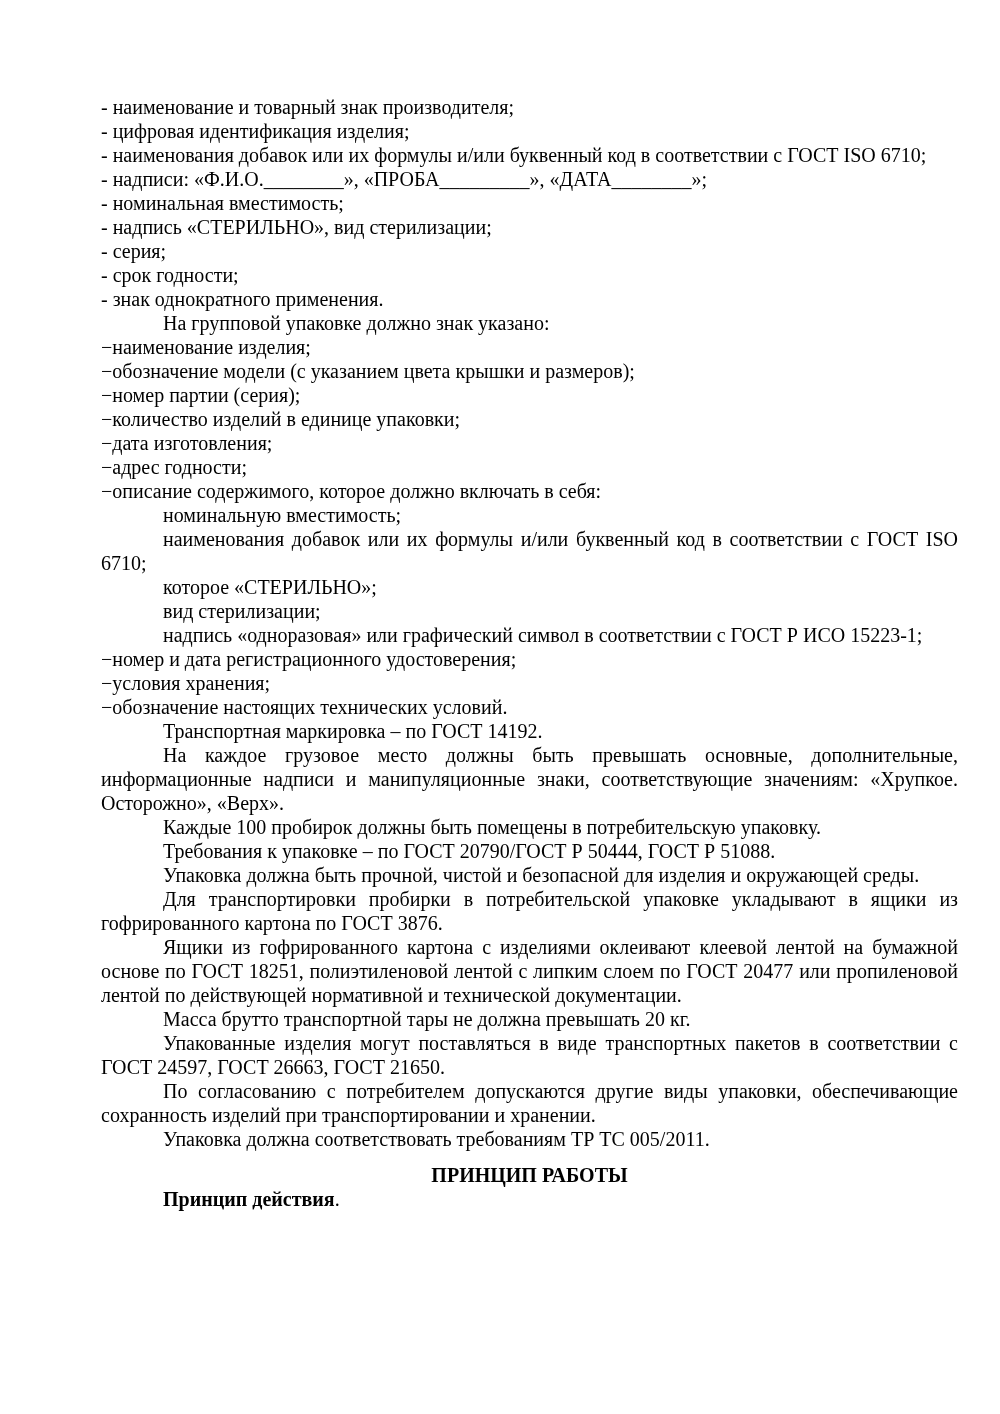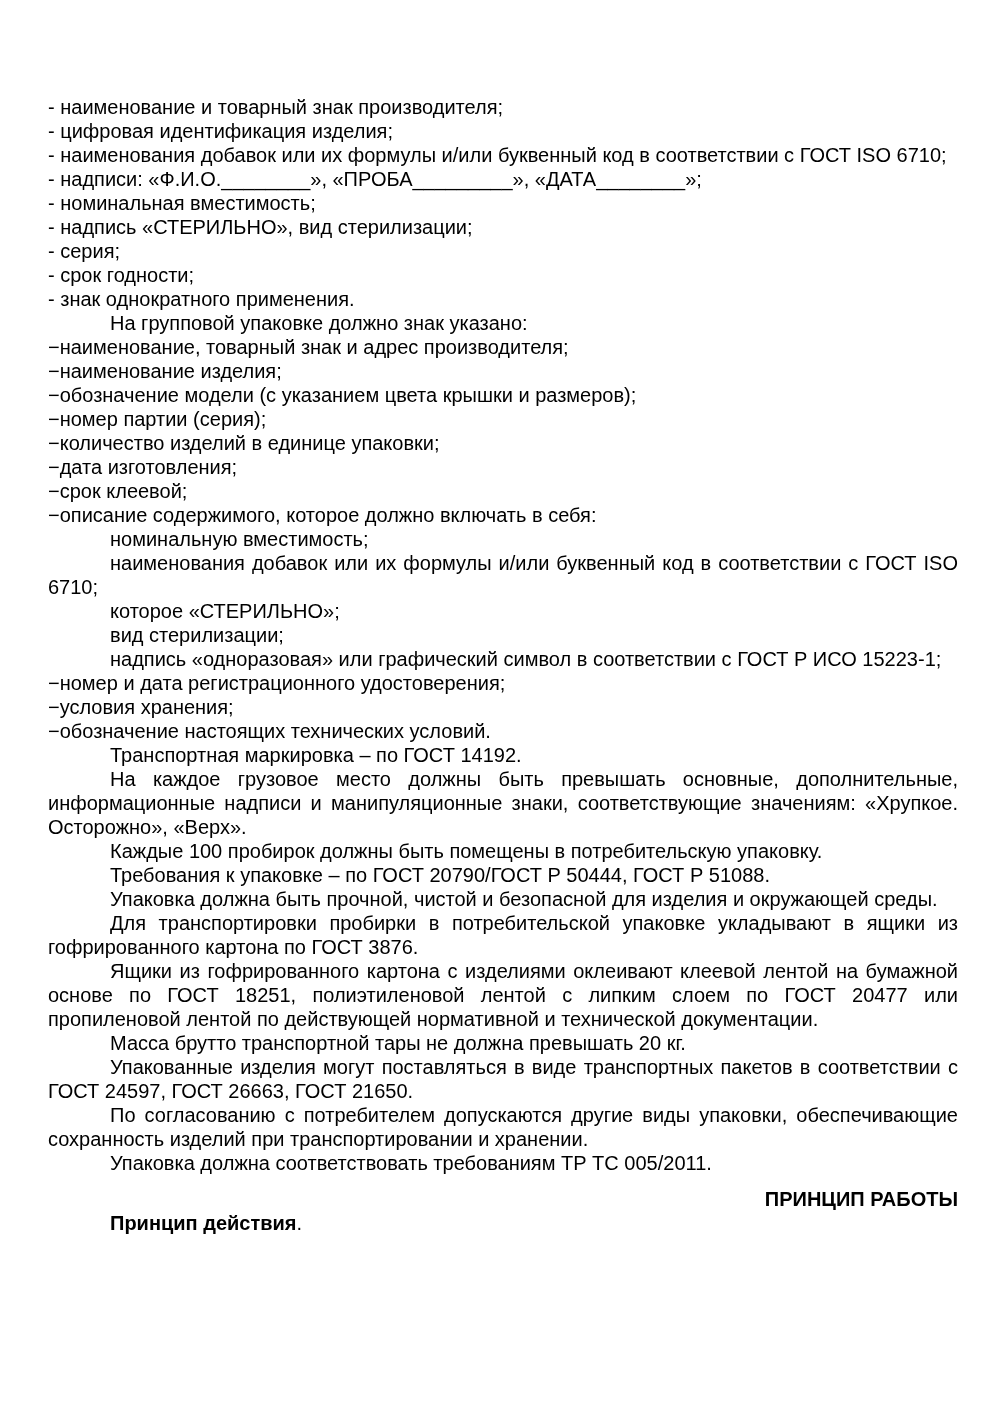--- a/index.html
+++ b/index.html
@@ -2,38 +2,38 @@
 <html lang="ru"><head>
 <meta charset="utf-8">
 <style>
   html, body { margin: 0; padding: 0; background: #ffffff; }
   .page {
     position: relative;
     width: 1000px;
     height: 1414px;
     box-sizing: border-box;
     background: #ffffff;
-    padding: 95px 42px 0 48px;
-    font-family: Liberation Sans, sans-serif;
+    padding: 95px 42px 0 101px;
+    font-family: Liberation Serif, serif;
     font-size: 20px;
     line-height: 24px;
     color: #000000;
     overflow: hidden;
   }
   .page p { margin: 0; padding: 0; }
   .just { text-align: justify; text-align-last: left; }
   .ind  { text-indent: 62px; }
   .h-pack {
     font-weight: bold;
     text-indent: 112px;
     margin-top: 13px !important;
   }
   .h-center {
     font-weight: bold;
-    text-align: right;
+    text-align: center;
     margin-top: 12px !important;
   }
   .lead-bold { font-weight: bold; }
 </style>
 </head>
 <body>
 
 <div class="page">
 
   <p class="just">- наименование и товарный знак производителя;</p>
@@ -41,27 +41,26 @@
   <p class="just">- наименования добавок или их формулы и/или буквенный код в соответствии с ГОСТ ISO 6710;</p>
   <p class="just">- надписи: «Ф.И.О.________», «ПРОБА_________», «ДАТА________»;</p>
   <p class="just">- номинальная вместимость;</p>
   <p class="just">- надпись «СТЕРИЛЬНО», вид стерилизации;</p>
   <p class="just">- серия;</p>
   <p class="just">- срок годности;</p>
   <p class="just">- знак однократного применения.</p>
 
   <p class="just ind">На групповой упаковке должно знак указано:</p>
 
-  <p class="just">−наименование, товарный знак и адрес производителя;</p>
   <p class="just">−наименование изделия;</p>
   <p class="just">−обозначение модели (с указанием цвета крышки и размеров);</p>
   <p class="just">−номер партии (серия);</p>
   <p class="just">−количество изделий в единице упаковки;</p>
   <p class="just">−дата изготовления;</p>
-  <p class="just">−срок клеевой;</p>
+  <p class="just">−адрес годности;</p>
   <p class="just">−описание содержимого, которое должно включать в себя:</p>
 
   <p class="just ind">номинальную вместимость;</p>
   <p class="just ind">наименования добавок или их формулы и/или буквенный код в соответствии с ГОСТ ISO 6710;</p>
   <p class="just ind">которое «СТЕРИЛЬНО»;</p>
   <p class="just ind">вид стерилизации;</p>
   <p class="just ind">надпись «одноразовая» или графический символ в соответствии с ГОСТ Р ИСО 15223-1;</p>
 
   <p class="just">−номер и дата регистрационного удостоверения;</p>
   <p class="just">−условия хранения;</p>

